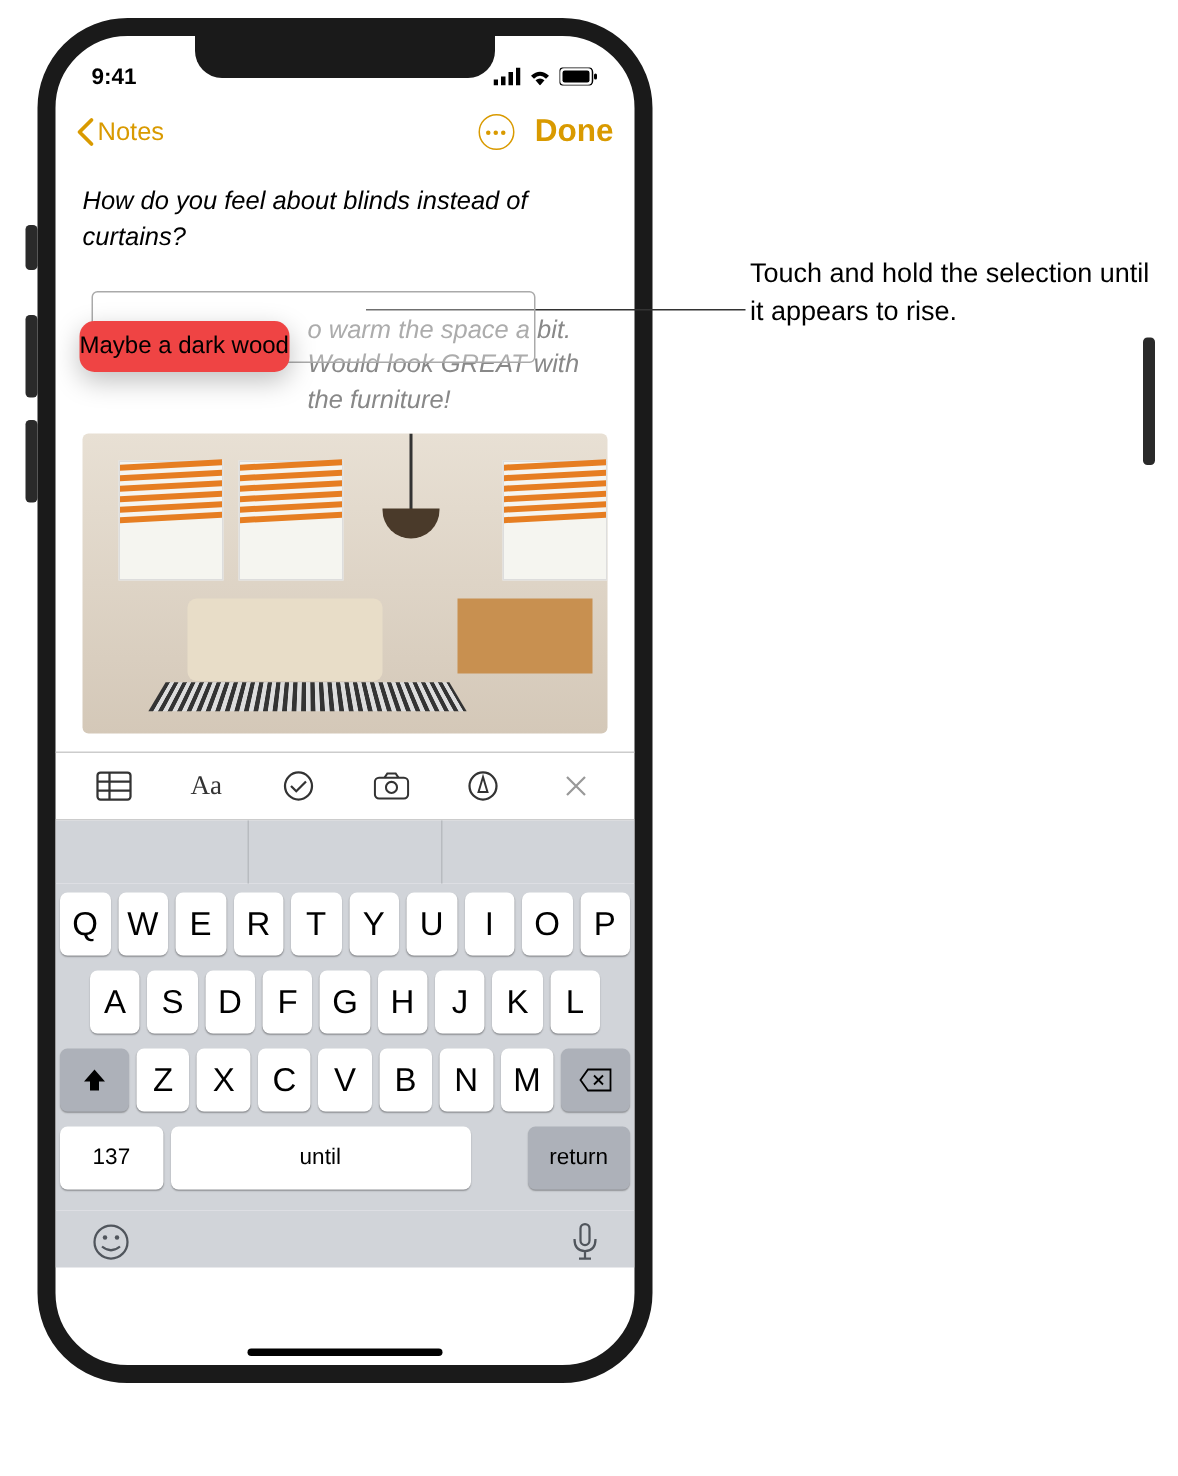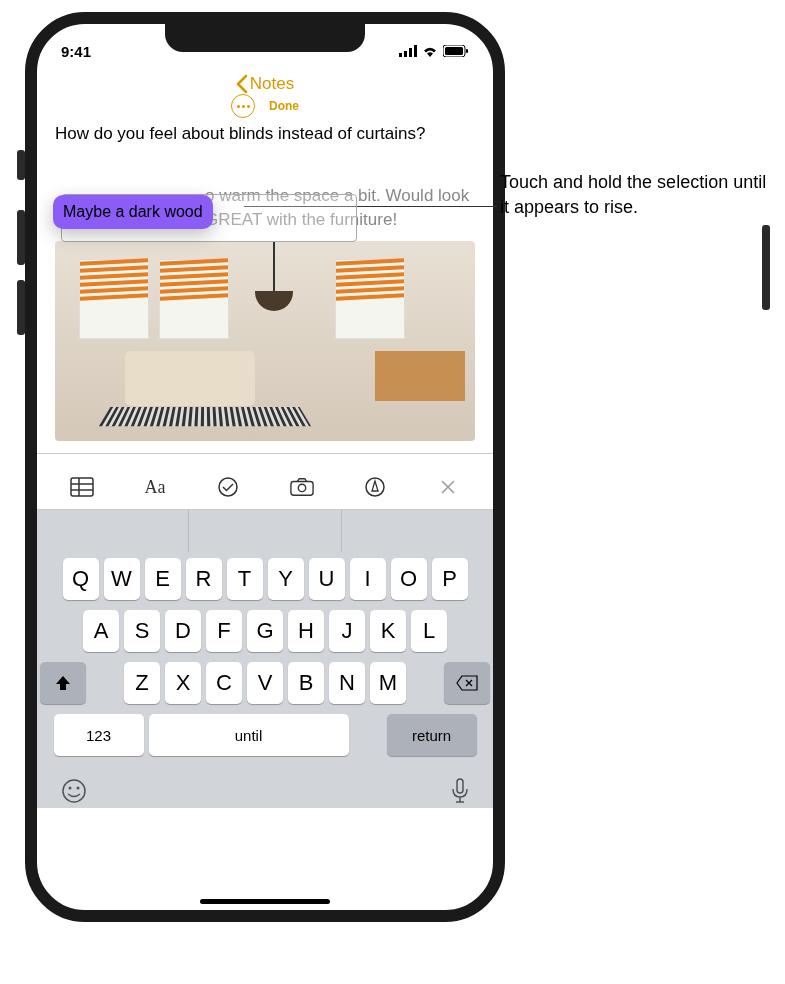--- a/index.html
+++ b/index.html
@@ -7,21 +7,21 @@
       font-family: -apple-system, BlinkMacSystemFont, "Helvetica Neue", sans-serif;
       background: #fff;
       width: 785px;
       height: 984px;
       position: relative;
     }
     .phone-frame {
       position: absolute;
       left: 25px;
       top: 12px;
-      width: 480px;
+      width: 410px;
       height: 910px;
       border: 12px solid #1a1a1a;
       border-radius: 60px;
       background: #fff;
       overflow: hidden;
     }
     .side-button-left {
       position: absolute;
       left: 17px;
       width: 8px;
@@ -64,21 +64,20 @@
       display: flex;
       align-items: center;
       gap: 5px;
     }
     .nav-bar {
       display: flex;
       justify-content: space-between;
       align-items: center;
       padding: 8px 14px;
       height: 44px;
-      flex-direction: column;
     }
     .back-btn {
       display: flex;
       align-items: center;
       color: #d99a00;
       font-size: 17px;
       gap: 2px;
     }
     .nav-right {
       display: flex;
@@ -95,43 +94,44 @@
       justify-content: center;
     }
     .more-dots { display: flex; gap: 2px; }
     .more-dots span {
       width: 3px; height: 3px;
       background: #d99a00;
       border-radius: 50%;
     }
     .done-btn {
       color: #d99a00;
-      font-size: 12px;
+      font-size: 21px;
       font-weight: 600;
     }
     .note-content {
       padding: 12px 18px;
+      font-style: italic;
     }
     .note-text {
       font-size: 17px;
       line-height: 1.4;
       color: #000;
     }
     .note-text.dimmed {
       color: #888;
       margin-top: 38px;
       margin-bottom: 10px;
     }
     .floating-selection {
       position: absolute;
-      top: 171px;
+      top: 190px;
       left: 16px;
-      background: #8b5cf6;
+      background: #ef4444;
       border-radius: 10px;
-      padding: 8px 10px;
+      padding: 8px 0;
       font-size: 16px;
       box-shadow: 0 6px 18px rgba(0,0,0,0.25);
       z-index: 50;
     }
     .selection-box {
       position: absolute;
       top: 170px;
       left: 24px;
       width: 296px;
       height: 48px;
@@ -225,21 +225,20 @@
       border-top: 0.5px solid #ccc;
       border-bottom: 0.5px solid #ccc;
     }
     .toolbar-icon {
       width: 24px;
       height: 24px;
       display: flex;
       align-items: center;
       justify-content: center;
       color: #333;
-      margin-top: 11px;
     }
     .suggestion-bar {
       height: 42px;
       background: #d1d4d9;
       display: flex;
     }
     .suggestion-bar > div {
       flex: 1;
       border-right: 1px solid #b8bbc0;
     }
@@ -494,21 +493,21 @@
           <div class="key">M</div>
         </div>
       <div class="key fn">
           <svg width="22" height="16" viewBox="0 0 22 16">
             <path d="M6 1 L21 1 L21 15 L6 15 L1 8 Z" stroke="#000" stroke-width="1.2" fill="none"></path>
             <path d="M10 5 L16 11 M16 5 L10 11" stroke="#000" stroke-width="1.2"></path>
           </svg>
         </div>
     </div>
     <div class="key-row">
-      <div class="key num">123</div>
+      <div class="key num">137</div>
       <div class="key space">until</div>
       <div class="key ret">return</div>
     </div>
   </div>
 
   <div class="bottom-bar">
     <span>
         <svg width="26" height="26" viewBox="0 0 26 26">
           <circle cx="13" cy="13" r="11" stroke="#50555c" stroke-width="1.5" fill="none"></circle>
           <circle cx="9" cy="10" r="1.5" fill="#50555c"></circle>

